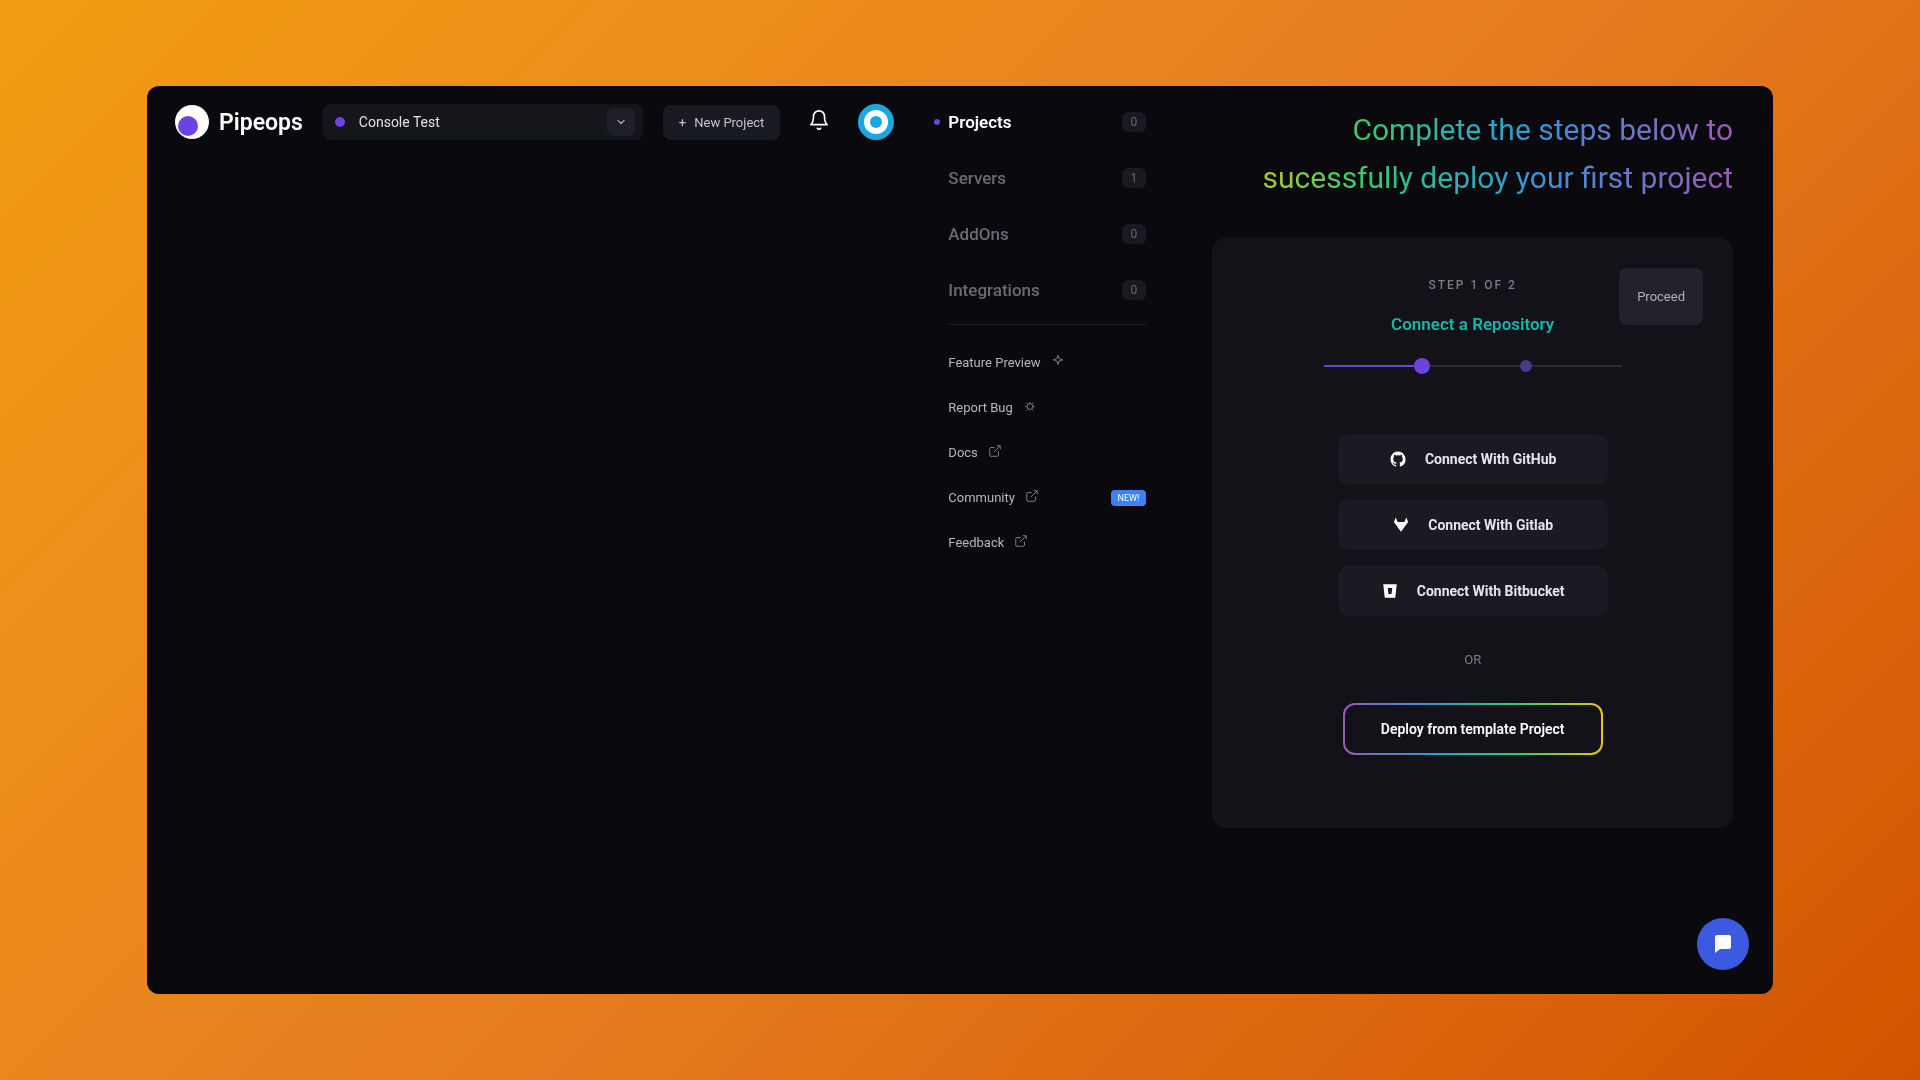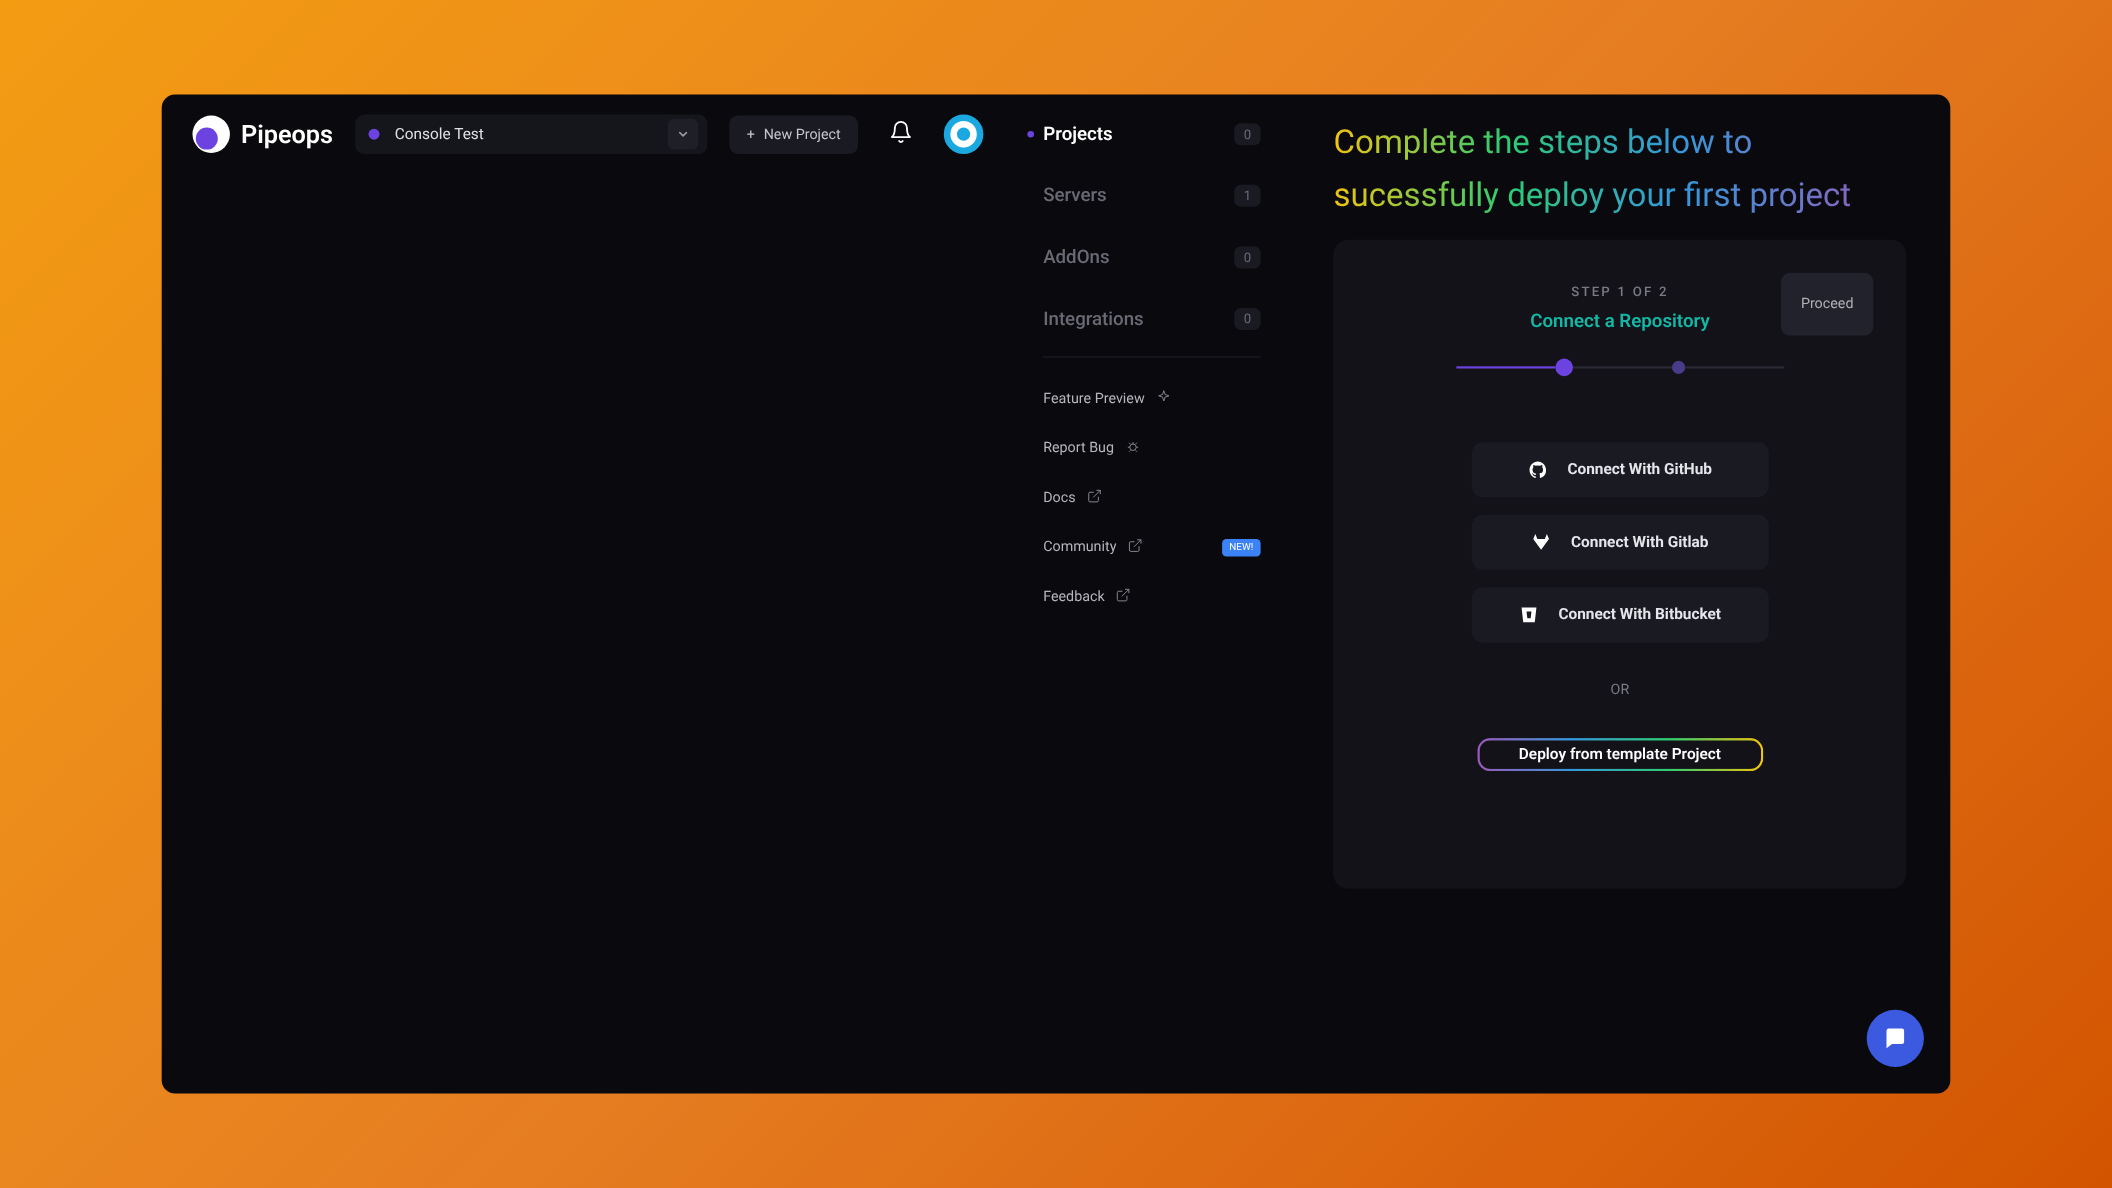--- a/index.html
+++ b/index.html
@@ -26,36 +26,36 @@
 .nav-item.active::before{content:'';position:absolute;left:-8px;width:6px;height:6px;background:#6c43e0;border-radius:50%}
 .nav-label{color:#6a6a75;font-size:17px;font-weight:500;flex:1}
 .nav-item.active .nav-label{color:#fff;font-weight:600}
 .nav-count{background:#1a1a22;color:#6a6a75;font-size:12px;padding:3px 9px;border-radius:6px}
 .divider{height:1px;background:#1f1f28;margin:12px 6px 20px}
 .link-item{display:flex;align-items:center;padding:8px 6px;cursor:pointer;gap:10px;margin-bottom:10px}
 .link-label{color:#b5b5bc;font-size:13px}
 .link-icon{color:#6a6a75}
 .badge-new{background:#3b82f6;color:#fff;font-size:9px;font-weight:400;padding:3px 7px;border-radius:4px;margin-left:auto}
 .main{flex:1;padding:20px 40px;display:flex;flex-direction:column;align-items:center}
-.hero{font-size:30px;font-weight:400;text-align:left;line-height:1.6;margin-bottom:16px;background:linear-gradient(90deg,#f1c40f 0%,#2ecc71 30%,#3498db 60%,#9b59b6 100%);-webkit-background-clip:text;background-clip:text;-webkit-text-fill-color:transparent}
+.hero{font-size:30px;font-weight:400;text-align:right;line-height:1.6;margin-bottom:36px;background:linear-gradient(90deg,#f1c40f 0%,#2ecc71 30%,#3498db 60%,#9b59b6 100%);-webkit-background-clip:text;background-clip:text;-webkit-text-fill-color:transparent}
 .card{background:#121218;border-radius:14px;padding:40px;width:100%;max-width:1130px;position:relative;min-height:590px}
 .proceed{position:absolute;top:30px;right:30px;background:#22222c;color:#b0b0b8;border:none;border-radius:8px;padding:21px 18px;font-size:13px;cursor:pointer}
-.step-label{text-align:center;color:#7a7a85;font-size:12px;letter-spacing:2px;font-weight:500;margin-bottom:10px}
+.step-label{text-align:center;color:#7a7a85;font-size:12px;letter-spacing:2px;font-weight:500;margin-bottom:22px}
 .step-title{text-align:center;color:#14b8a6;font-size:17px;font-weight:600;margin-bottom:24px}
 .progress{display:flex;align-items:center;justify-content:center;margin-bottom:60px}
 .prog-line{height:2px;width:90px}
 .prog-line.active{background:#6c43e0}
 .prog-line.pending{background:#2a2a35}
 .prog-dot{width:16px;height:16px;border-radius:50%;background:#6c43e0}
 .prog-dot.pending{width:12px;height:12px;background:#4a3a8a}
 .connect-btns{display:flex;flex-direction:column;align-items:center;gap:16px;margin-bottom:36px}
 .cbtn{background:#1a1a22;color:#e5e5ea;border:none;border-radius:10px;padding:16px 28px;font-size:14px;font-weight:700;display:flex;align-items:center;gap:18px;cursor:pointer;width:270px;justify-content:center}
 .cbtn-icon{width:18px;height:18px;display:flex;align-items:center;justify-content:center}
 .or{text-align:center;color:#7a7a85;font-size:13px;margin-bottom:36px}
-.template-btn{display:block;margin:0 auto;background:transparent;color:#fff;border:2px solid transparent;border-radius:12px;padding:5px 36px;font-size:14px;font-weight:600;cursor:pointer;position:relative;background-image:linear-gradient(#121218,#121218),linear-gradient(90deg,#9b59b6,#3498db,#2ecc71,#f1c40f);background-origin:border-box;background-clip:padding-box,border-box}
+.template-btn{display:block;margin:0 auto;background:transparent;color:#fff;border:2px solid transparent;border-radius:12px;padding:16px 36px;font-size:14px;font-weight:600;cursor:pointer;position:relative;background-image:linear-gradient(#121218,#121218),linear-gradient(90deg,#9b59b6,#3498db,#2ecc71,#f1c40f);background-origin:border-box;background-clip:padding-box,border-box}
 .chat{position:absolute;bottom:24px;right:24px;width:52px;height:52px;background:#3b5ae0;border-radius:50%;display:flex;align-items:center;justify-content:center;cursor:pointer}
 </style>
 </head>
 <body>
 
 <div class="app">
   <div class="header">
     <div class="logo">
       <div class="logo-icon"></div>
       <span class="logo-text">Pipeops</span>

